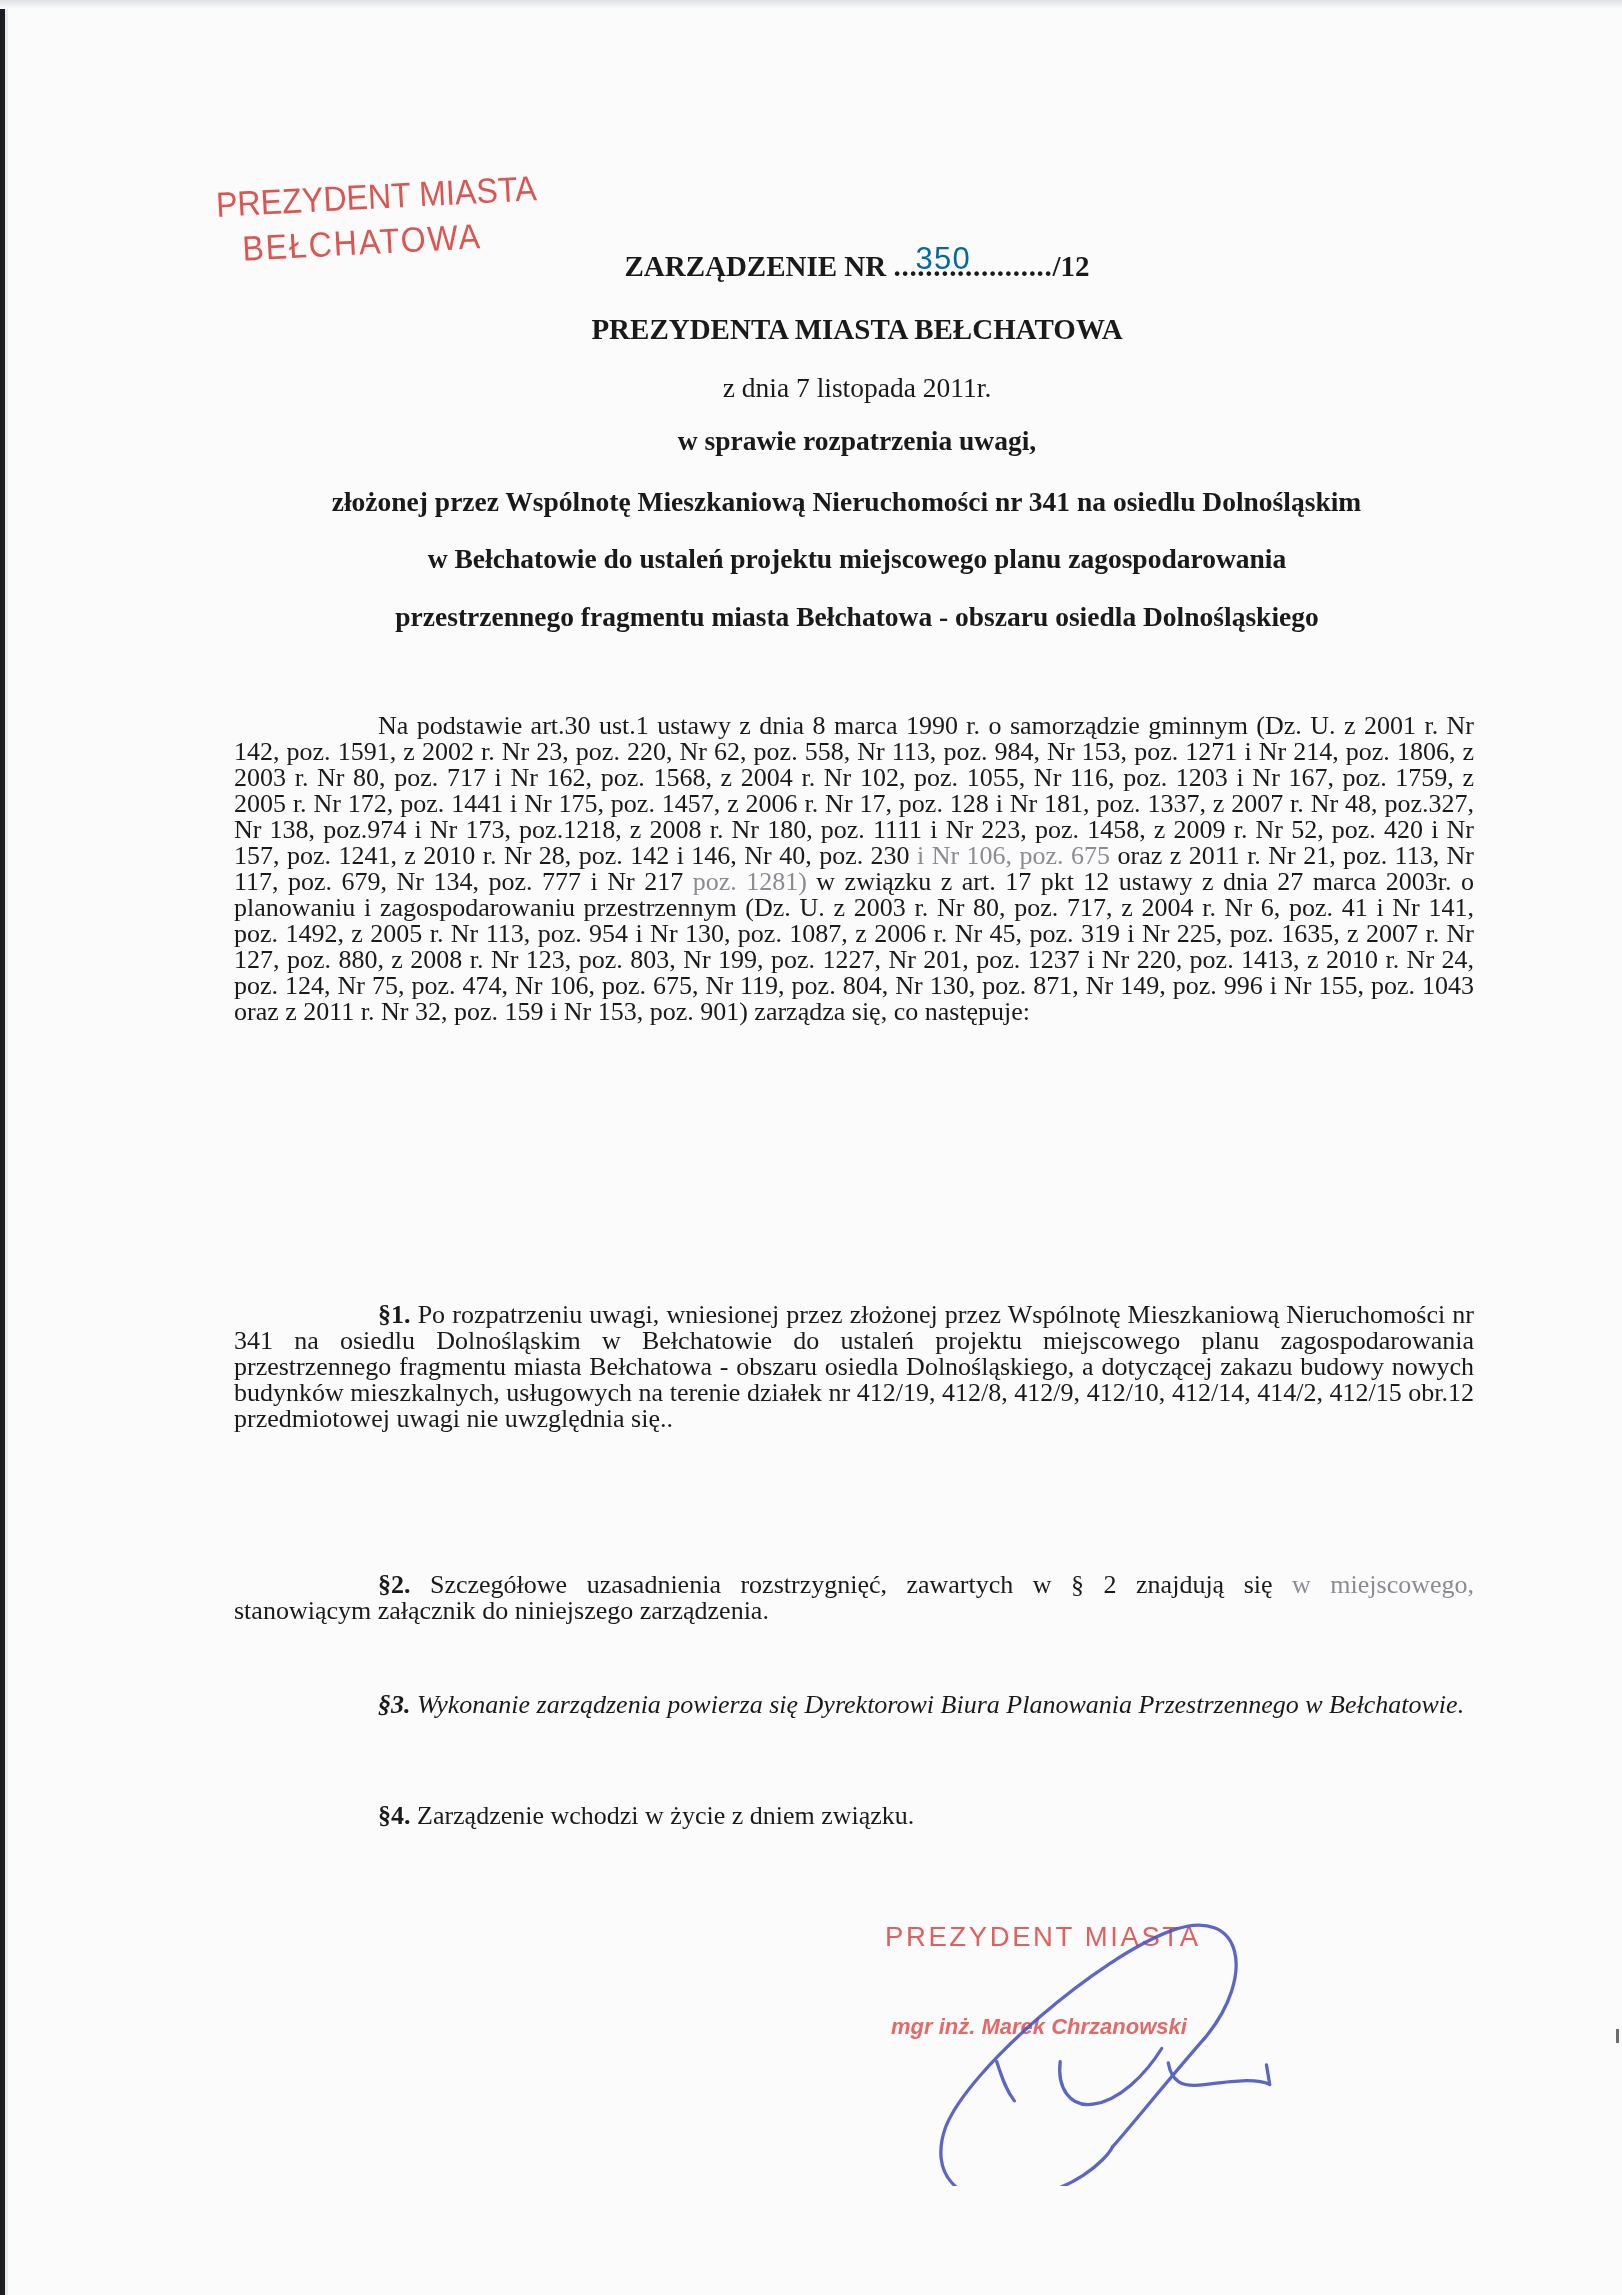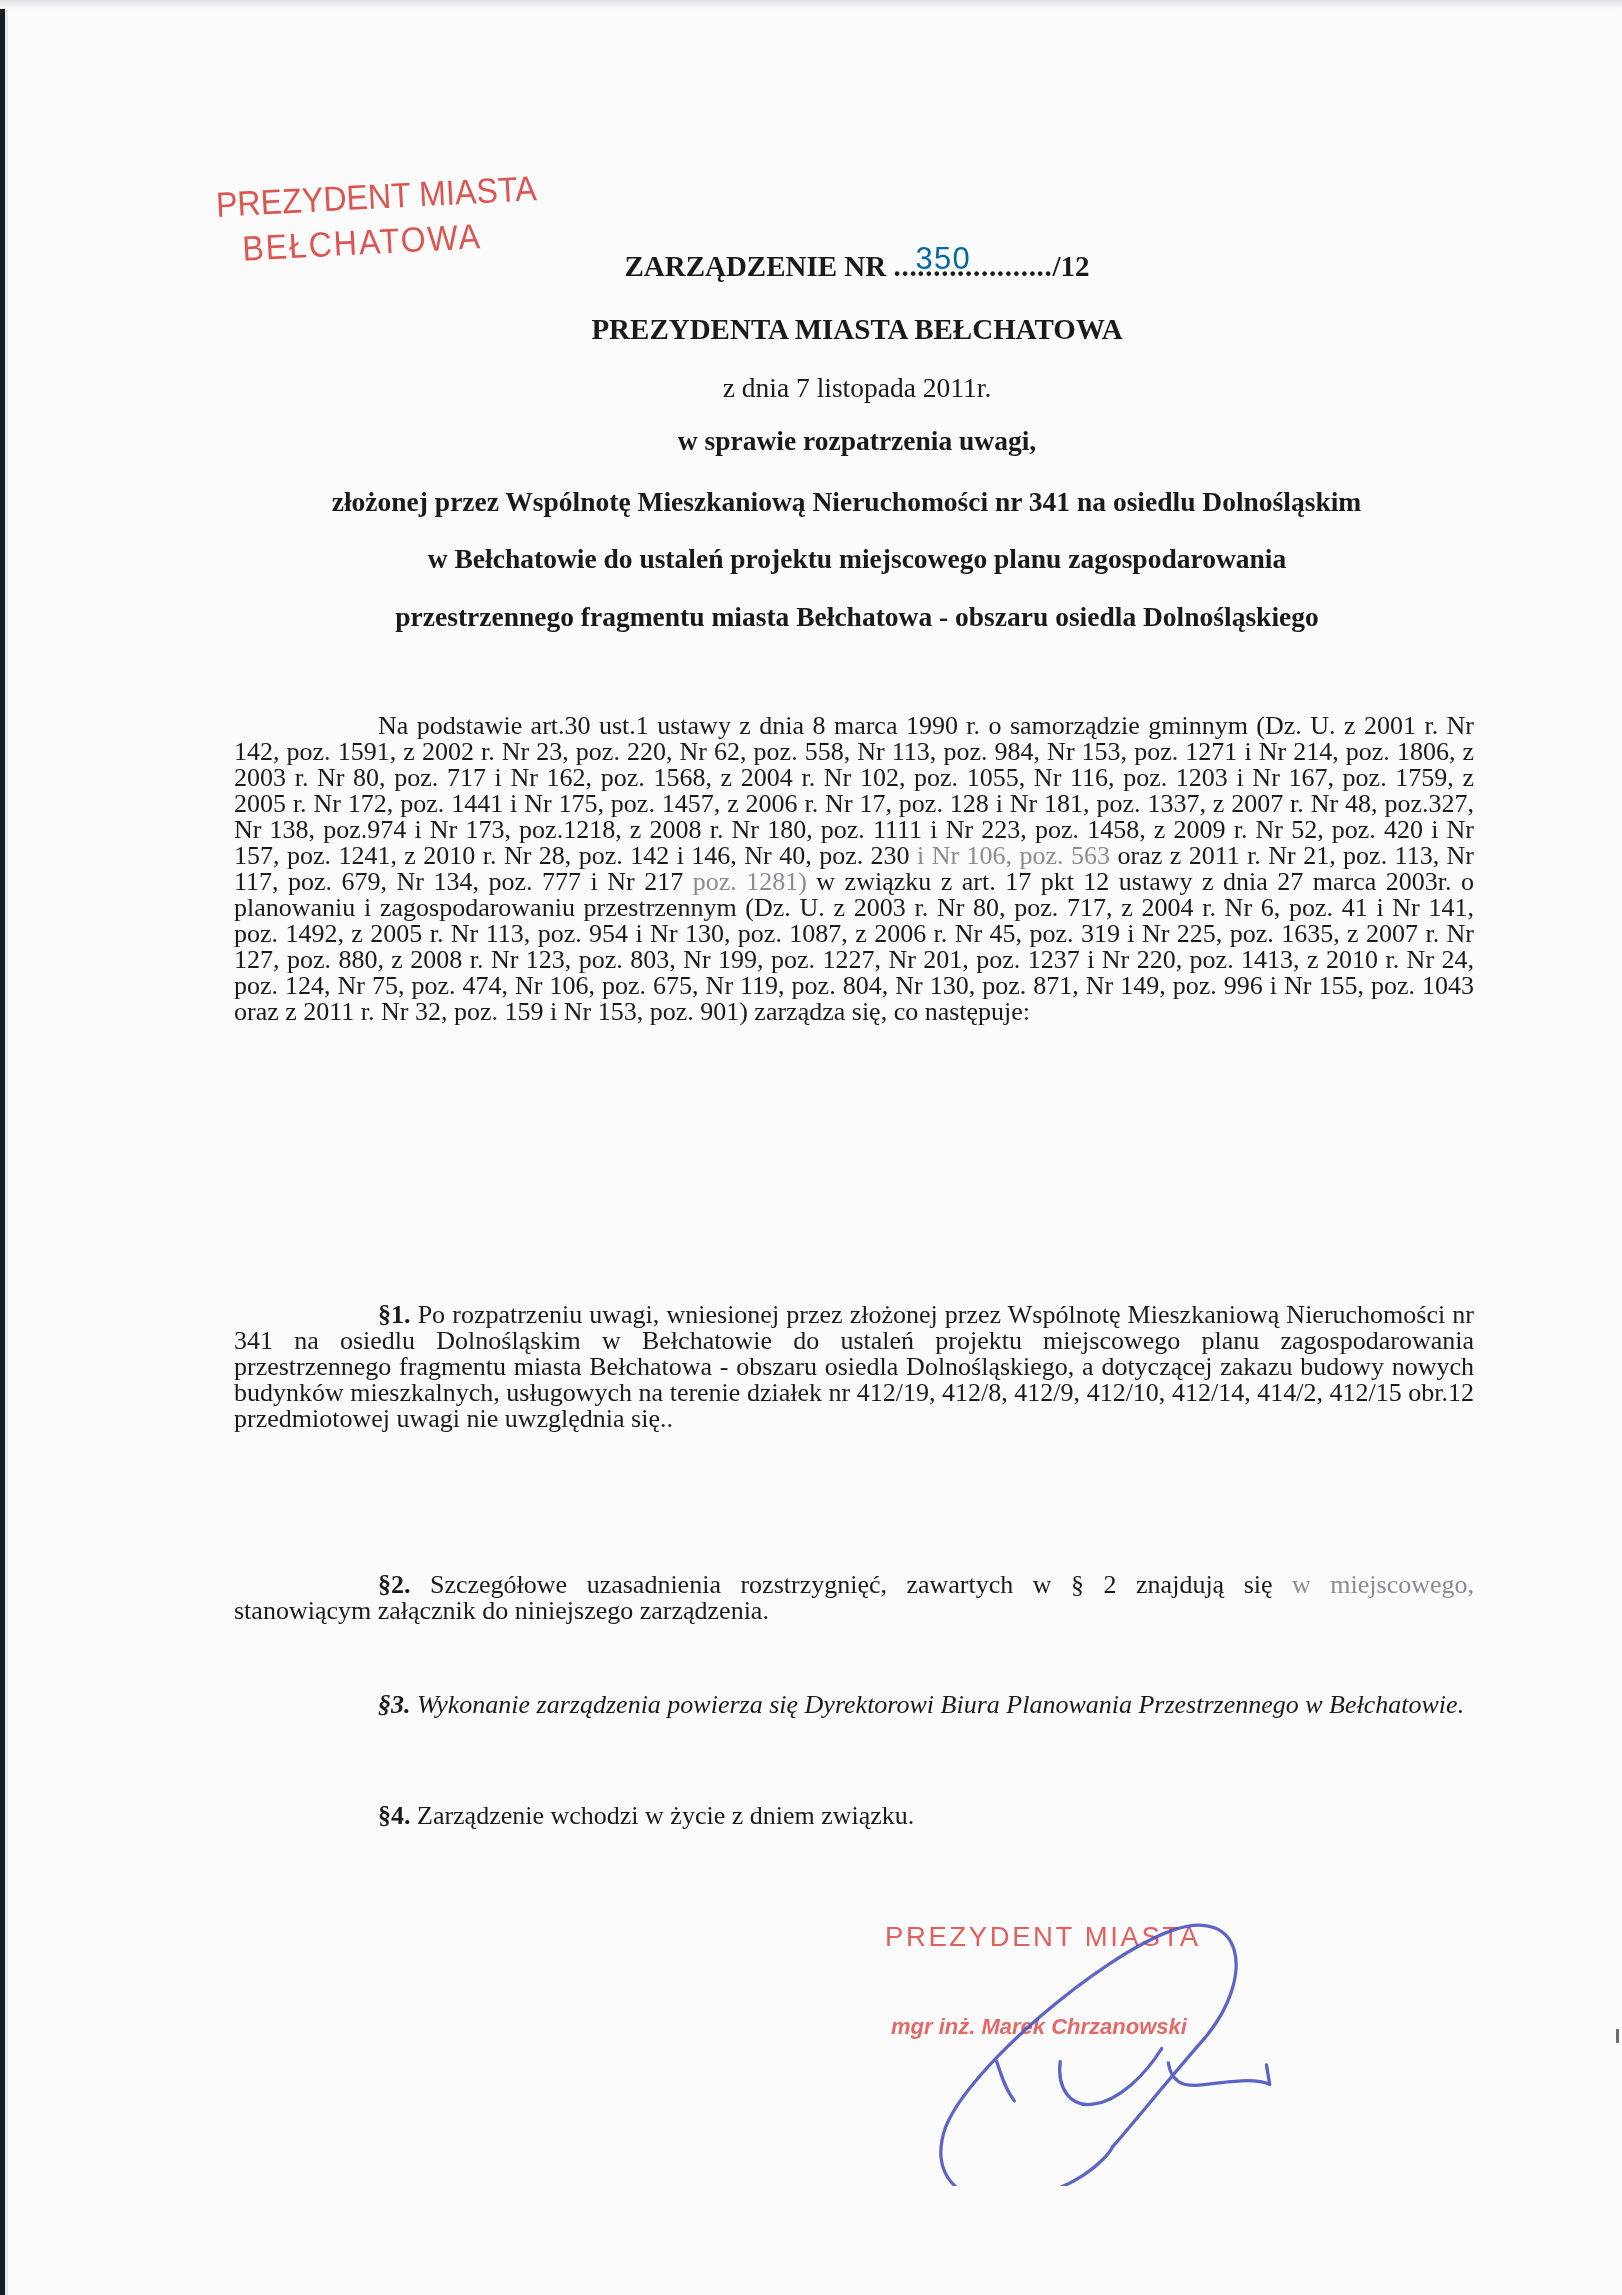--- a/index.html
+++ b/index.html
@@ -98,21 +98,21 @@
 <div class="center-line title-sub">PREZYDENTA MIASTA BEŁCHATOWA</div>
 <div class="center-line title-date">z dnia 7 listopada 2011r.</div>
 
 <div class="center-line subj-1">w sprawie rozpatrzenia uwagi,</div>
 <div class="center-line subj-2">złożonej przez Wspólnotę Mieszkaniową Nieruchomości nr 341 na osiedlu Dolnośląskim</div>
 <div class="center-line subj-3">w Bełchatowie do ustaleń projektu miejscowego planu zagospodarowania</div>
 <div class="center-line subj-4">przestrzennego fragmentu miasta Bełchatowa - obszaru osiedla Dolnośląskiego</div>
 
 <div class="para para-basis">
   <span class="indent"></span><span>Na podstawie art.30 ust.1 ustawy z dnia 8 marca 1990 r. o samorządzie gminnym (Dz. U. z 2001 r. Nr 142, poz. 1591, z 2002 r. Nr 23, poz. 220, Nr 62, poz. 558, Nr 113, poz. 984, Nr 153, poz. 1271 i Nr 214, poz. 1806, z 2003 r. Nr 80, poz. 717 i Nr 162, poz. 1568, z 2004 r. Nr 102, poz. 1055, Nr 116, poz. 1203 i Nr 167, poz. 1759, z 2005 r. Nr 172, poz. 1441 i Nr 175, poz. 1457, z 2006 r. Nr 17, poz. 128 i Nr 181, poz. 1337, z 2007 r. Nr 48, poz.327, Nr 138, poz.974 i Nr 173, poz.1218, z 2008 r. Nr 180, poz. 1111 i Nr 223, poz. 1458, z 2009 r. Nr 52, poz. 420 i Nr 157, poz. 1241, z 2010 r. Nr 28, poz. 142 i 146, Nr 40, poz. 230</span>
-  <span class="faded">i Nr 106, poz. 563</span><span> oraz z 2011 r. Nr 21, poz. 113, Nr 117, poz. 679, Nr 134, poz. 777 i Nr 217</span>
+  <span class="faded">i Nr 106, poz. 675</span><span> oraz z 2011 r. Nr 21, poz. 113, Nr 117, poz. 679, Nr 134, poz. 777 i Nr 217</span>
   <span class="faded">poz. 1281)</span><span> w związku z art. 17 pkt 12 ustawy z dnia 27 marca 2003r. o planowaniu i zagospodarowaniu przestrzennym (Dz. U. z 2003 r. Nr 80, poz. 717, z 2004 r. Nr 6, poz. 41 i Nr 141, poz. 1492, z 2005 r. Nr 113, poz. 954 i Nr 130, poz. 1087, z 2006 r. Nr 45, poz. 319 i Nr 225, poz. 1635, z 2007 r. Nr 127, poz. 880, z 2008 r. Nr 123, poz. 803, Nr 199, poz. 1227, Nr 201, poz. 1237 i Nr 220, poz. 1413, z 2010 r. Nr 24, poz. 124, Nr 75, poz. 474, Nr 106, poz. 675, Nr 119, poz. 804, Nr 130, poz. 871, Nr 149, poz. 996 i Nr 155, poz. 1043 oraz z 2011 r. Nr 32, poz. 159 i Nr 153, poz. 901) zarządza się, co następuje:</span>
 </div>
 
 <div class="para p1">
   <span class="indent"></span><span class="sec-label">§1.</span><span> Po rozpatrzeniu uwagi, wniesionej przez złożonej przez Wspólnotę Mieszkaniową Nieruchomości nr 341 na osiedlu Dolnośląskim w Bełchatowie do ustaleń projektu miejscowego planu zagospodarowania przestrzennego fragmentu miasta Bełchatowa - obszaru osiedla Dolnośląskiego, a dotyczącej zakazu budowy nowych budynków mieszkalnych, usługowych na terenie działek nr 412/19, 412/8, 412/9, 412/10, 412/14, 414/2, 412/15 obr.12 przedmiotowej uwagi nie uwzględnia się..</span>
 </div>
 
 <div class="para p2">
   <span class="indent"></span><span class="sec-label">§2.</span><span> Szczegółowe uzasadnienia rozstrzygnięć, zawartych w § 2  znajdują się</span>
   <span class="faded">w miejscowego,</span><span> stanowiącym załącznik do niniejszego zarządzenia.</span>

